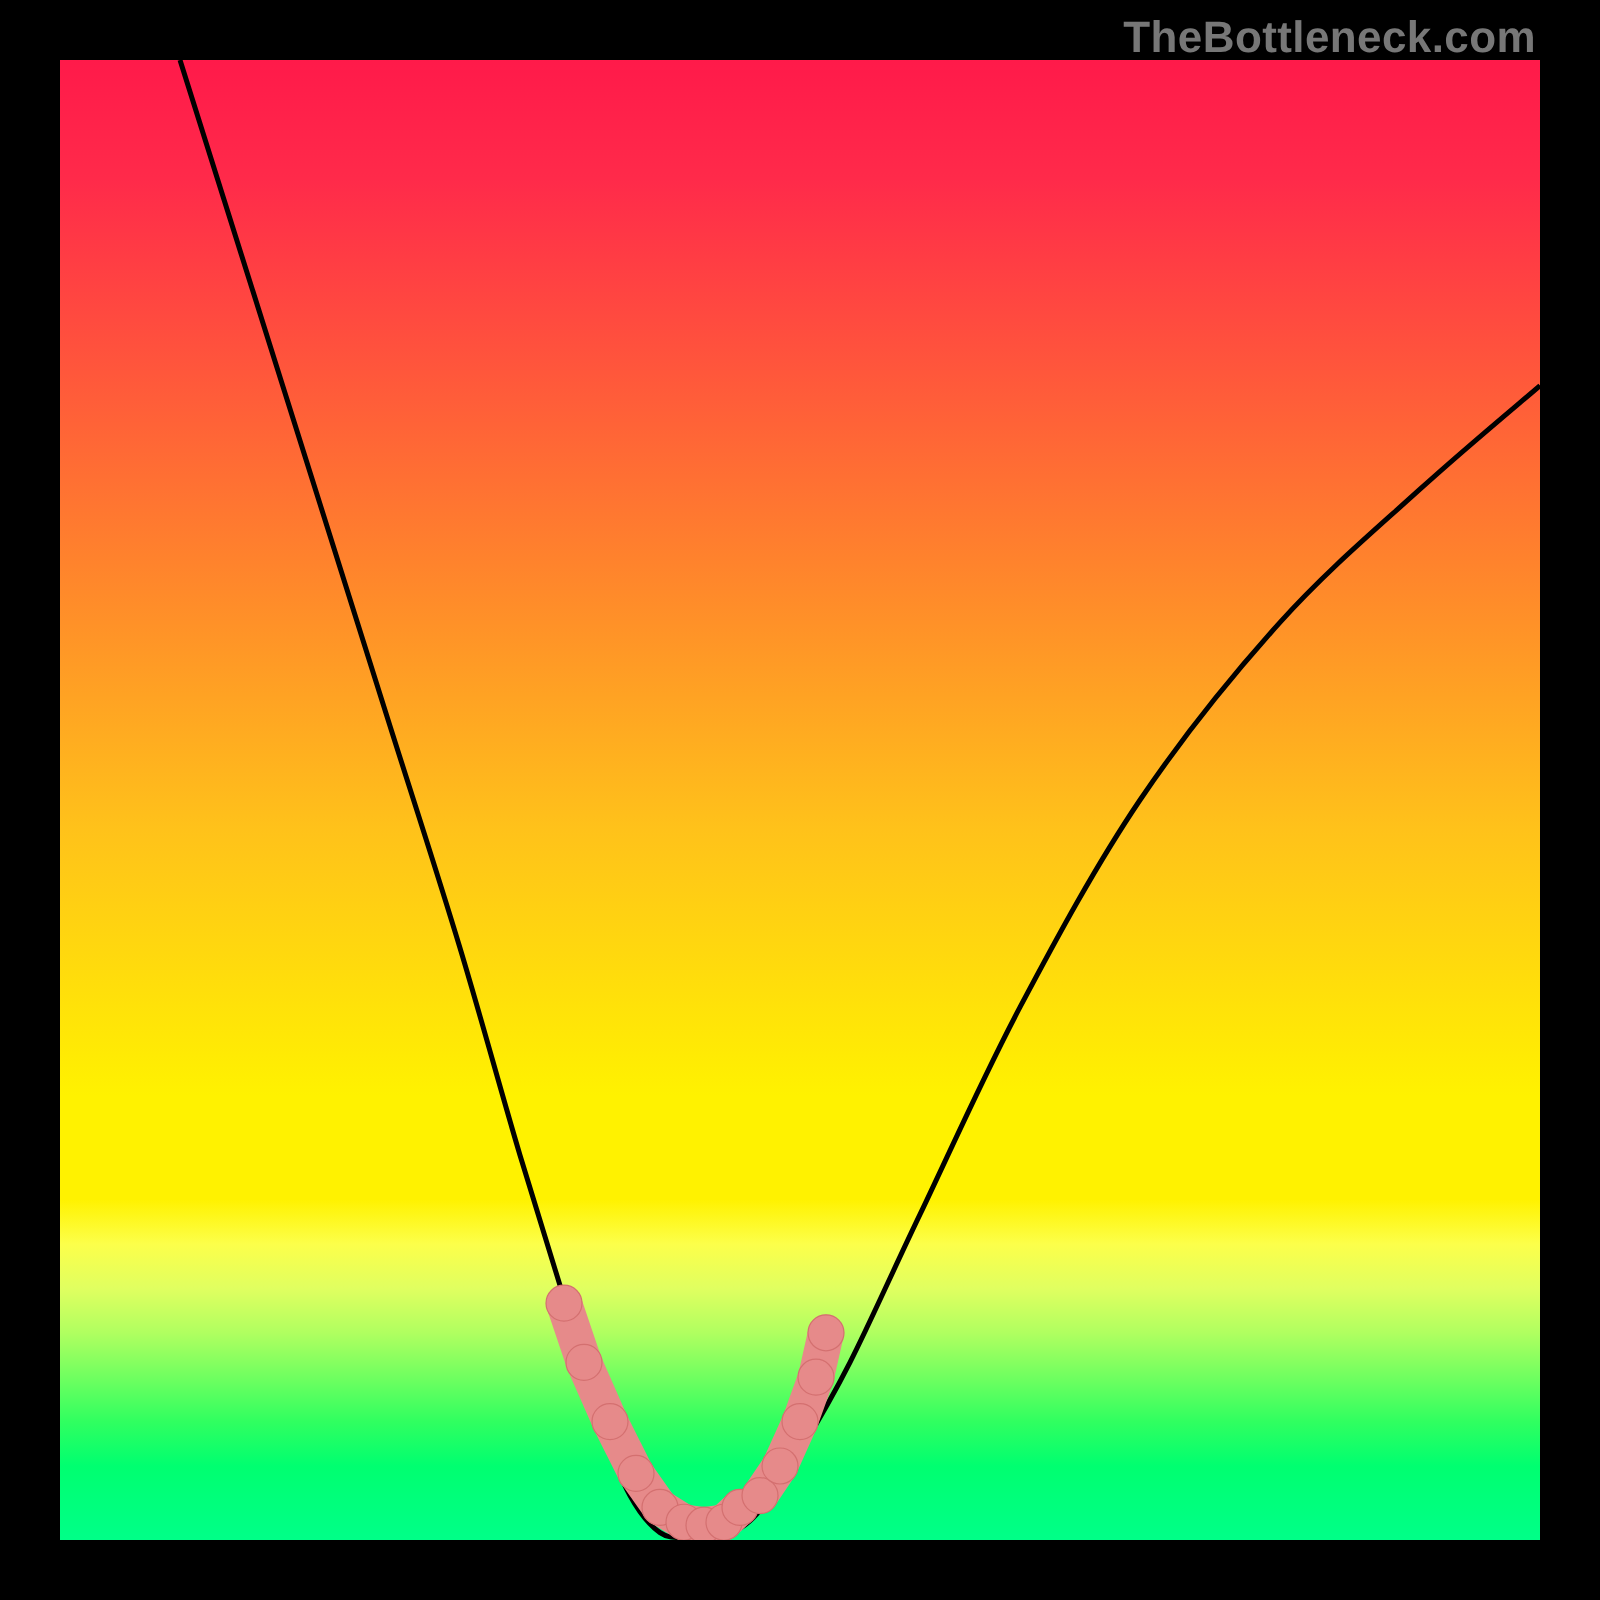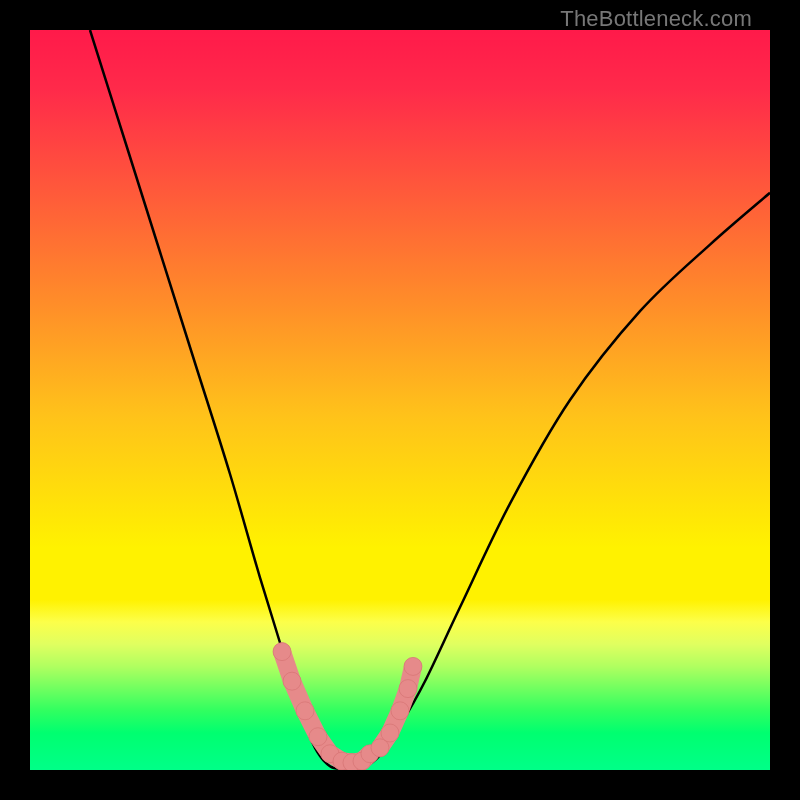--- a/index.html
+++ b/index.html
@@ -47,25 +47,25 @@
       #e0ff60 83%,
       #b0ff60 86%,
       #70ff60 89%,
       #30ff60 92%,
       #00ff70 95%,
       #00ff88 100%
     );
   }
   .watermark {
     position: absolute;
-    right: 48px;
+    right: 32px;
     top: 6px;
     color: #777;
     font-size: 22px;
-    font-weight: 400;
+    font-weight: 700;
     letter-spacing: 0.2px;
     z-index: 5;
   }
   svg {
     position: absolute;
     left: 0;
     top: 0;
     z-index: 2;
   }
 </style>

